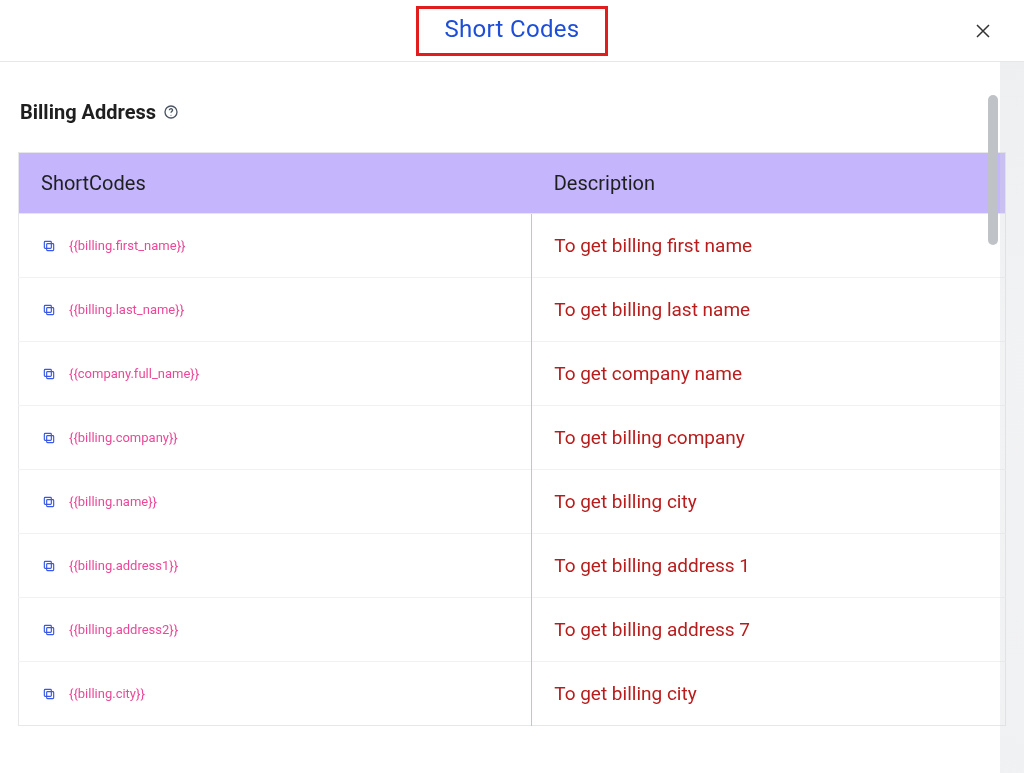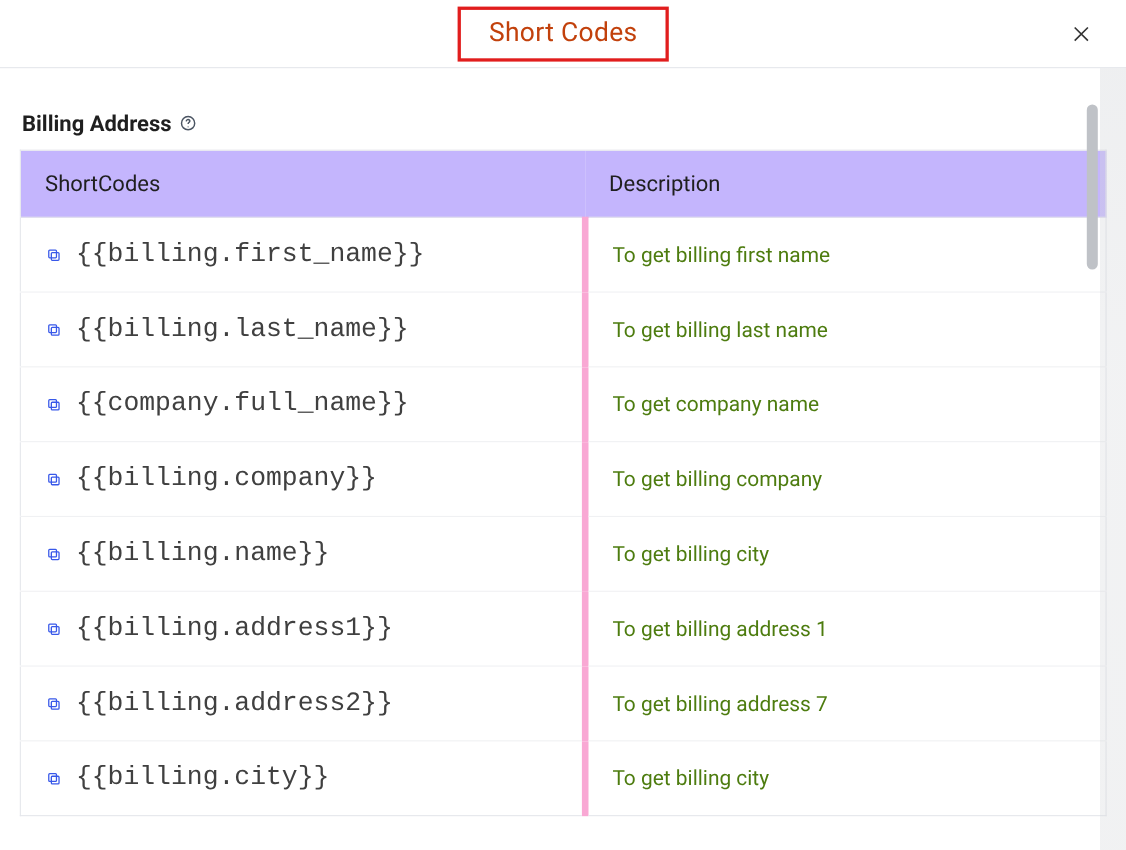--- a/index.html
+++ b/index.html
@@ -19,21 +19,21 @@
       height: 62px;
       border-bottom: 1px solid #e5e7eb;
       position: relative;
     }
     .title-box {
       border: 3px solid #e11d1d;
       padding: 6px 26px 10px;
       font-size: 24px;
       font-weight: 400;
       letter-spacing: 0.3px;
-      color: #c2410c;
+      color: #1d4ed8;
     }
     .close-btn {
       position: absolute;
       right: 30px;
       top: 20px;
       width: 22px;
       height: 22px;
       cursor: pointer;
       display: flex;
       align-items: center;
@@ -46,21 +46,21 @@
     .content {
       padding: 38px 18px 0 18px;
       height: calc(100% - 62px);
       overflow-y: auto;
       scrollbar-width: thin;
     }
     .section-title {
       display: flex;
       align-items: center;
       gap: 6px;
-      margin-bottom: 12px;
+      margin-bottom: 28px;
       padding-left: 2px;
     }
     .section-title-text {
       font-size: 20px;
       font-weight: 700;
       color: #1f1f1f;
     }
     .help-icon {
       display: inline-flex;
       align-items: center;
@@ -84,43 +84,42 @@
       padding: 18px 22px;
       border-bottom: 1px solid #e5e7eb;
     }
     .table th:first-child, .table td:first-child { width: 52%; }
     .table td {
       padding: 20px 22px;
       font-size: 19px;
       border-top: 1px solid #f0f1f3;
       vertical-align: middle;
     }
-    .table td:nth-child(2) { border-left: 6px solid #f9a8d4; color: #4d7c0f; }
+    .table td:nth-child(2) { border-left: 1px solid #f9a8d4; color: #b91c1c; }
     .code-cell {
       display: flex;
       align-items: center;
       gap: 12px;
     }
     .copy-icon {
       display: inline-flex;
       align-items: center;
       justify-content: center;
       width: 16px;
       height: 16px;
       color: #3858e9;
       flex-shrink: 0;
       cursor: pointer;
     }
     .copy-icon svg { width: 14px; height: 14px; }
     .code-text {
-      color: #404040;
-      font-size: 24px;
+      color: #ec4899;
+      font-size: 13px;
       font-weight: 400;
       cursor: pointer;
-      font-family: Liberation Mono, monospace;
     }
     
     .backdrop-strip {
       position: absolute;
       top: 62px;
       right: 0;
       bottom: 0;
       width: 24px;
       background: linear-gradient(180deg, #cfd2d6 0, #d9dbde 40%, #d6d8db 100%);
       opacity: 0.35;

